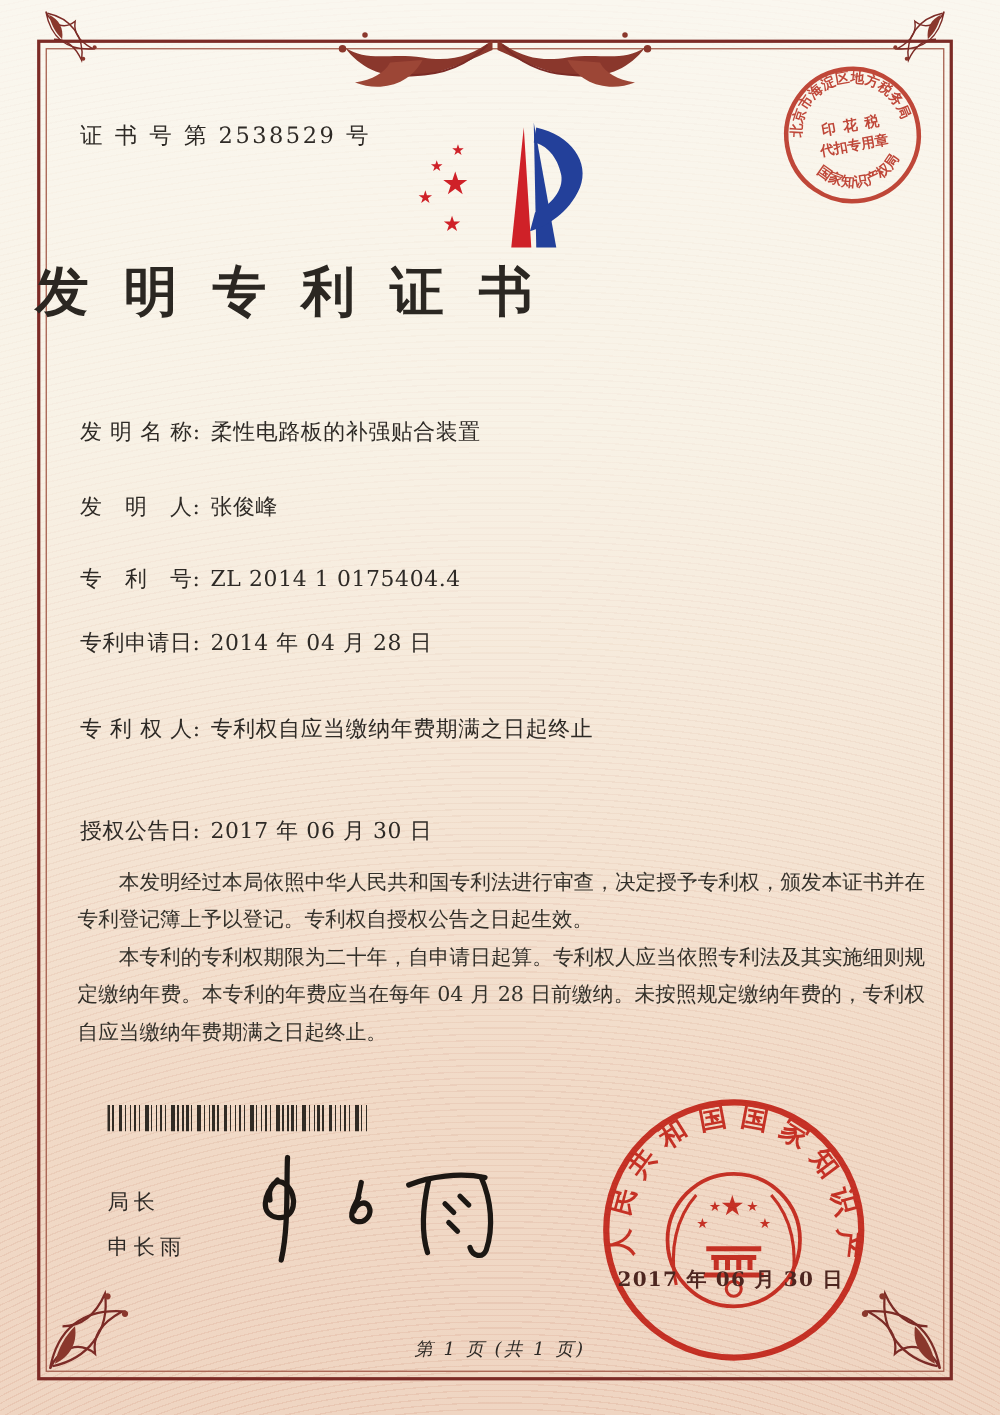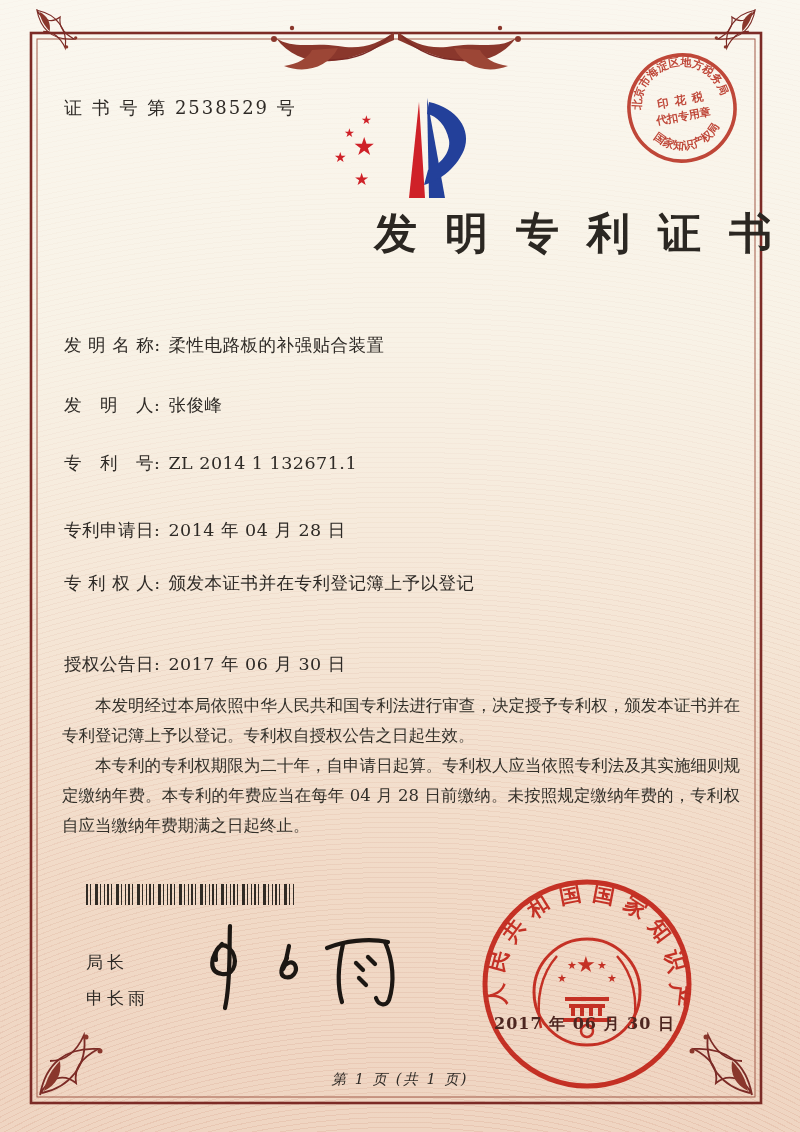--- a/index.html
+++ b/index.html
@@ -18,41 +18,41 @@
     background:repeating-radial-gradient(circle at 50% 165%,rgba(190,110,86,0.13) 0px,rgba(190,110,86,0.13) 1px,transparent 1px,transparent 5px);
     -webkit-mask-image:linear-gradient(180deg,rgba(0,0,0,0.15) 0%,rgba(0,0,0,0.25) 35%,rgba(0,0,0,0.75) 70%,#000 100%);
     mask-image:linear-gradient(180deg,rgba(0,0,0,0.15) 0%,rgba(0,0,0,0.25) 35%,rgba(0,0,0,0.75) 70%,#000 100%);
   }
   .frame{position:absolute;left:0;top:0;}
   .cert-no{position:absolute;left:64px;top:96px;font-size:18px;letter-spacing:2px;}
   .logo{position:absolute;left:333px;top:92px;}
   .stamp{position:absolute;left:624px;top:50px;width:116px;height:116px;mix-blend-mode:multiply;opacity:.92;}
   .stamp svg{transform:rotate(-10deg);}
   .title{
-    position:absolute;left:0;top:205px;width:100%;margin:0;text-align:right;
+    position:absolute;left:0;top:205px;width:100%;margin:0;text-align:left;
     font-size:43px;font-weight:700;letter-spacing:28px;text-indent:28px;color:#2b2722;
   }
   .row{position:absolute;left:64px;font-size:17.5px;letter-spacing:.5px;white-space:nowrap;}
   .row .lbl{margin-right:8px;}
   .body-text{
     position:absolute;left:62px;top:666px;width:678px;
     font-size:16.5px;line-height:30px;text-align:justify;color:#33302a;margin-top:25px;
   }
   .body-text p{margin:0;text-indent:2em;}
   .barcode{
     position:absolute;left:86px;top:884px;width:210px;height:21px;
     background:repeating-linear-gradient(90deg,
       #17140f 0 2px,transparent 2px 4px,
       #17140f 4px 5px,transparent 5px 9px,
       #17140f 9px 12px,transparent 12px 14px,
       #17140f 14px 15px,transparent 15px 18px,
       #17140f 18px 19px,transparent 19px 21px);
     opacity:.88;
   }
-  .director{position:absolute;left:86px;top:944px;font-size:17px;letter-spacing:4px;line-height:36px;}
+  .director{position:absolute;left:86px;top:944px;font-size:17px;letter-spacing:4px;line-height:36px;font-family:Liberation Serif, serif;}
   .signature{position:absolute;left:192px;top:916px;}
   .seal{position:absolute;left:479px;top:876px;width:216px;height:216px;mix-blend-mode:multiply;opacity:.93;}
   .seal-date{
     position:absolute;left:494px;top:1014px;font-size:16px;font-weight:700;
     letter-spacing:1px;color:#4d2620;z-index:5;white-space:nowrap;
   }
   .footer{position:absolute;left:0;top:1070px;width:100%;text-align:center;font-size:14.5px;letter-spacing:2px;font-style:italic;}
 </style>
 </head>
 <body>
@@ -118,27 +118,27 @@
 
   <h1 class="title">发明专利证书</h1>
 
   <div class="row" style="top:393px">
     <span class="lbl">发　明　人:</span><span>张俊峰</span>
   </div>
   <div class="row" style="top:333px">
     <span class="lbl">发 明 名 称:</span><span>柔性电路板的补强贴合装置</span>
   </div>
   <div class="row" style="top:451px">
-    <span class="lbl">专　利　号:</span><span>ZL 2014 1 132671.1</span>
-  </div>
-  <div class="row" style="top:518px">
+    <span class="lbl">专　利　号:</span><span>ZL 2014 1 0175404.4</span>
+  </div>
+  <div class="row" style="top:502px">
     <span class="lbl">专利申请日:</span><span>2014 年 04 月 28 日</span>
   </div>
   <div class="row" style="top:571px">
-    <span class="lbl">专 利 权 人:</span><span>颁发本证书并在专利登记簿上予以登记</span>
+    <span class="lbl">专 利 权 人:</span><span>专利权自应当缴纳年费期满之日起终止</span>
   </div>
   <div class="row" style="top:652px">
     <span class="lbl">授权公告日:</span><span>2017 年 06 月 30 日</span>
   </div>
 
   <div class="body-text">
     <p>本发明经过本局依照中华人民共和国专利法进行审查，决定授予专利权，颁发本证书并在专利登记簿上予以登记。专利权自授权公告之日起生效。</p>
     <p>本专利的专利权期限为二十年，自申请日起算。专利权人应当依照专利法及其实施细则规定缴纳年费。本专利的年费应当在每年 04 月 28 日前缴纳。未按照规定缴纳年费的，专利权自应当缴纳年费期满之日起终止。</p>
   </div>
 

